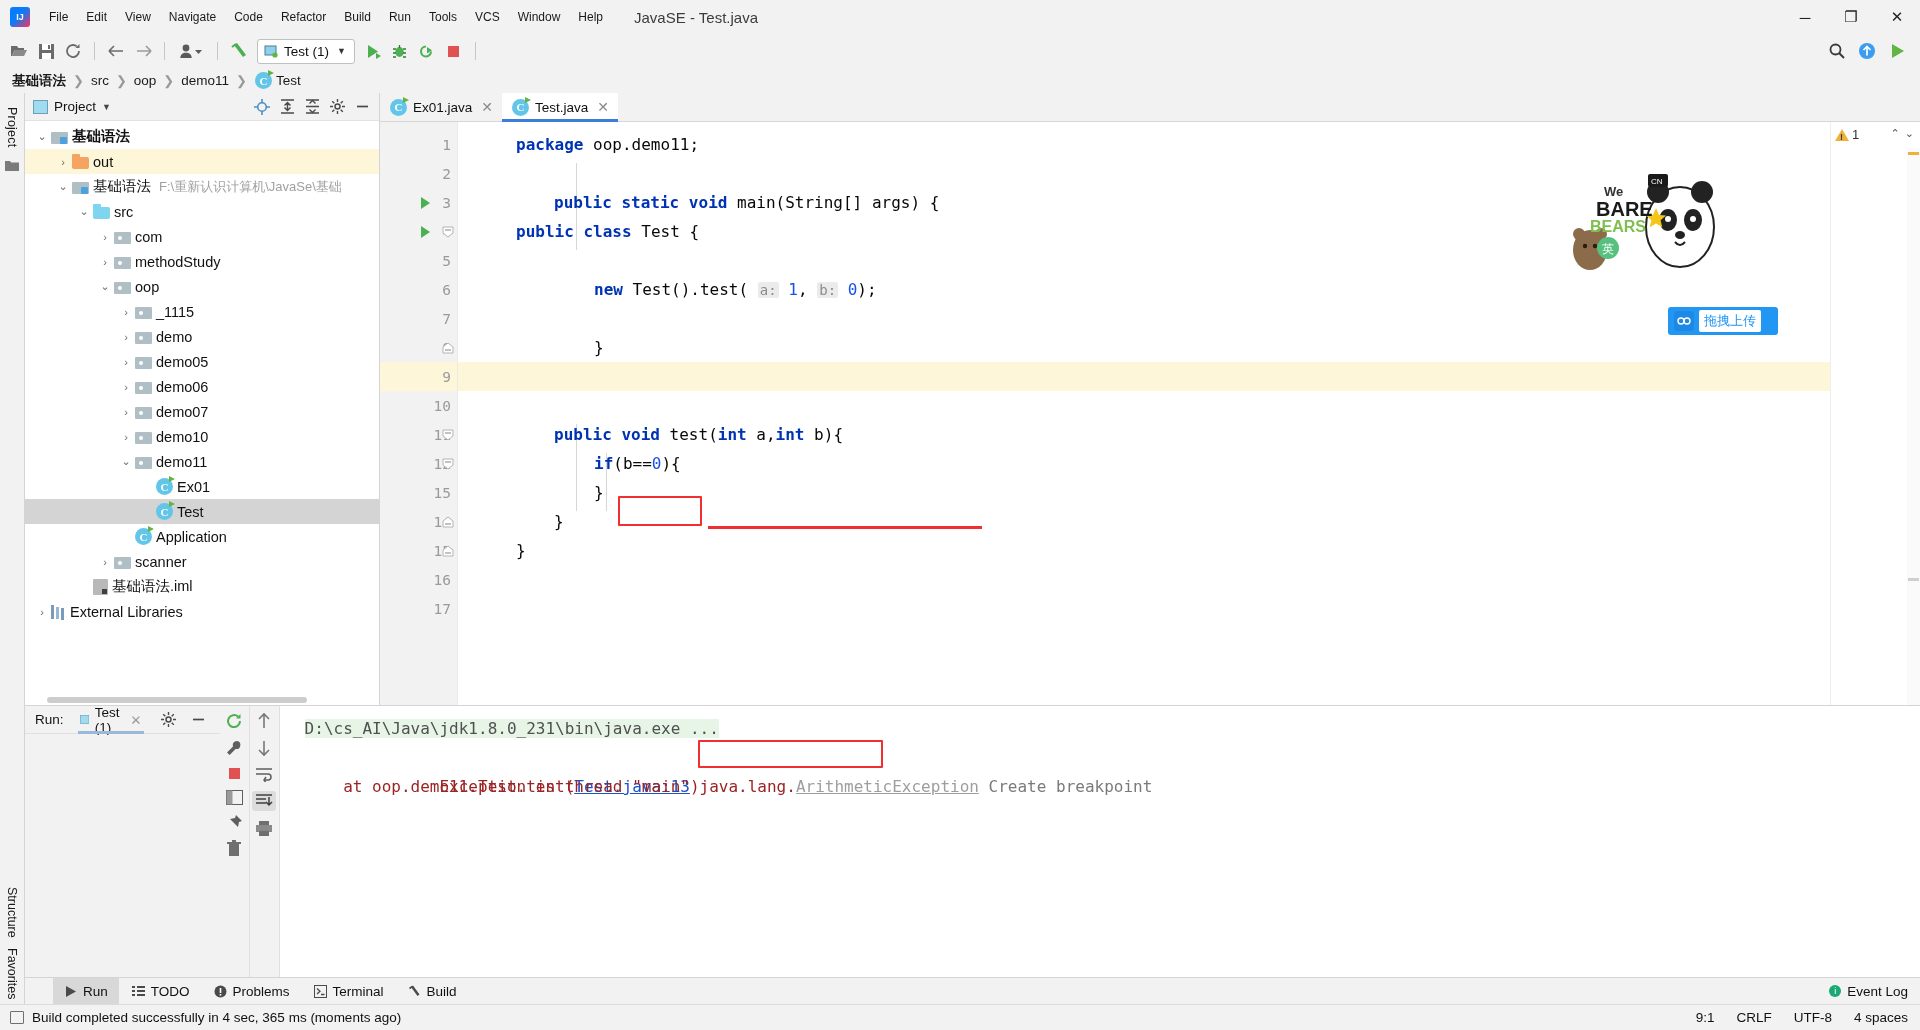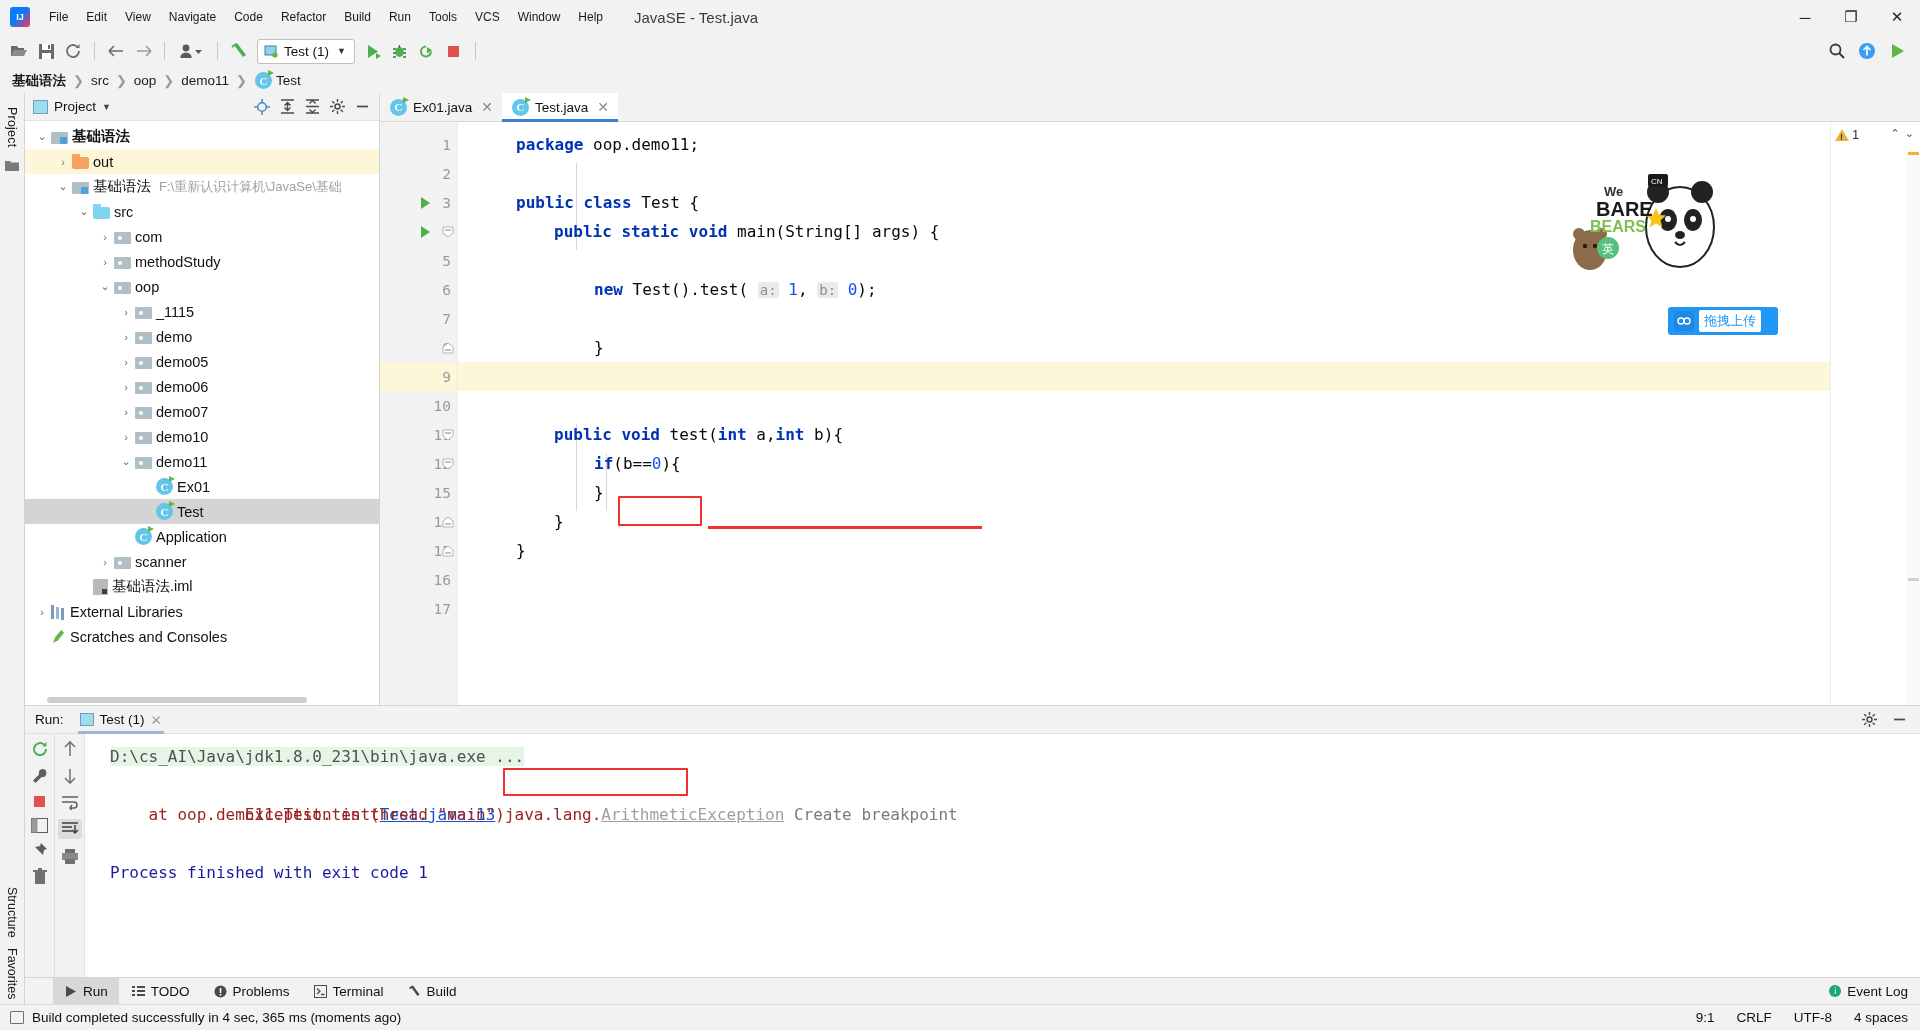--- a/index.html
+++ b/index.html
@@ -211,21 +211,21 @@
   .bears{position:absolute; right: 110px; top: 50px; width: 160px; height: 105px;}
   .upload-btn{
     position:absolute; right: 52px; top: 185px; height: 28px; width:110px;
     background:#2196f3; border-radius: 3px; display:flex; align-items:center; gap:5px;
     color:#fff; font-size:13px; padding-left: 6px;
   }
   .upload-btn .ub-ic{width:20px;height:20px;background:#1e88e5;border-radius:3px;display:flex;align-items:center;justify-content:center;font-size:12px;}
   .upload-btn .ub-tx{background:#fff;color:#2196f3;border-radius:2px;padding:2px 5px;font-size:13px;}
 
   
-  .run-panel { flex: 0 0 272px; display:flex; flex-direction: column; background:#f2f2f2; border-top:1px solid #d4d4d4; min-height:0;}
+  .run-panel { flex: 0 0 272px; display:flex; flex-direction: row; background:#f2f2f2; border-top:1px solid #d4d4d4; min-height:0;}
   .run-head {
     height: 28px; flex:0 0 28px; display:flex; align-items:center; gap: 10px;
     padding-left: 10px; background:#f2f2f2; border-bottom:1px solid #e0e0e0;
   }
   .run-head .rh-label{font-size:13.5px;color:#111;}
   .run-tab{
     display:flex;align-items:center;gap:6px;font-size:13.5px;color:#111;position:relative;
     height:28px; padding: 0 6px;
   }
   .run-tab::after{content:"";position:absolute;left:4px;right:4px;bottom:0;height:3px;background:#9bb8d9;}
@@ -629,28 +629,20 @@
                 <span class="tlabel">基础语法.iml</span>
               </div>
               <div class="trow">
                 <span style="width:8px;flex:0 0 8px"></span>
                 <span class="tw">
                   <span class="arrow">›</span>
                 </span>
                 <span class="lib-ico"></span>
                 <span class="tlabel">External Libraries</span>
               </div>
-              <div class="trow">
-                <span style="width:8px;flex:0 0 8px"></span>
-                <span class="tw">
-                  <span class="arrow"></span>
-                </span>
-                <span class="scratch-ico"></span>
-                <span class="tlabel">Scratches and Consoles</span>
-              </div>
             </div>
           <div class="pp-hscroll"></div>
         </div>
 
         <div class="editor-col">
           <div class="tabs">
             <div class="tab">
               <span class="cls-ico">C</span>
               <span>Ex01.java</span>
               <span class="x">✕</span>
@@ -755,22 +747,22 @@
                 </div>
               </div>
 
             <div class="code-area">
               <div class="indent-guide" style="left:118px;top:41px;height:87px;"></div>
               <div class="indent-guide" style="left:118px;top:302px;height:87px;"></div>
               <div class="indent-guide" style="left:148px;top:331px;height:58px;"></div>
 
               <div class="cline"><span style="padding-left:50px"></span><span class="kw">package</span><span class="plain"> oop.demo11;</span></div>
               <div class="cline"></div>
+              <div class="cline"><span style="padding-left:88px"></span><span class="kw">public static void</span><span class="plain"> main(String[] args) {</span></div>
               <div class="cline"><span style="padding-left:50px"></span><span class="kw">public</span> <span class="kw">class</span><span class="plain"> Test {</span></div>
-              <div class="cline"><span style="padding-left:88px"></span><span class="kw">public static void</span><span class="plain"> main(String[] args) {</span></div>
               <div class="cline"></div>
               <div class="cline"><span style="padding-left:128px"></span><span class="kw">new</span><span class="plain"> Test().test(</span> <span class="hint">a:</span> <span class="num">1</span><span class="plain">,</span> <span class="hint">b:</span> <span class="num">0</span><span class="plain">);</span></div>
               <div class="cline"></div>
               <div class="cline"><span style="padding-left:128px"></span><span class="plain">}</span></div>
               <div class="cline hl"></div>
               <div class="cline"></div>
               <div class="cline"><span style="padding-left:88px"></span><span class="kw">public void</span><span class="plain"> test(</span><span class="kw">int</span><span class="plain"> a,</span><span class="kw">int</span><span class="plain"> b){</span></div>
               <div class="cline"><span style="padding-left:128px"></span><span class="kw">if</span><span class="plain">(b==</span><span class="num">0</span><span class="plain">){</span></div>
               <div class="cline"><span style="padding-left:128px"></span><span class="plain">}</span></div>
               <div class="cline"><span style="padding-left:88px"></span><span class="plain">}</span></div>
@@ -935,21 +927,20 @@
           </div>
 
           <div class="console">
             <div class="cl"><span class="cmdline">D:\cs_AI\Java\jdk1.8.0_231\bin\java.exe ...</span></div>
             <div class="cl" style="position:relative">
               <span class="err">Exception in thread "main" java.lang.</span><span class="grayln">ArithmeticException</span><span class="crb"> </span><span class="crb">Create breakpoint</span>
               <span class="redbox" style="left:404px;top:-3px;width:185px;height:28px;"></span>
             </div>
             <div class="cl"><span class="err">    at oop.demo11.Test.test(</span><span class="lnk">Test.java:13</span><span class="err">)</span></div>
             <div class="cl"></div>
-            <div class="cl"><span class="ok">Process finished with exit code 1</span></div>
           </div>
         </div>
       </div>
 
       <div class="tool-tabs">
         <div class="ttab active">
           <svg width="13" height="13" viewBox="0 0 13 13">
               <path d="M2 1l10 5.5L2 12z" fill="#4a4a4a"></path>
             </svg>
           <span>Run</span>

